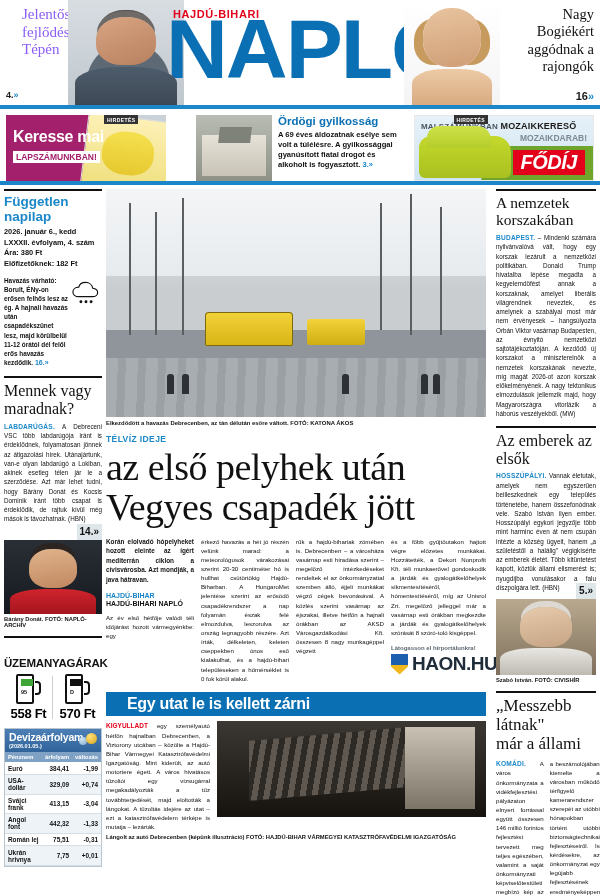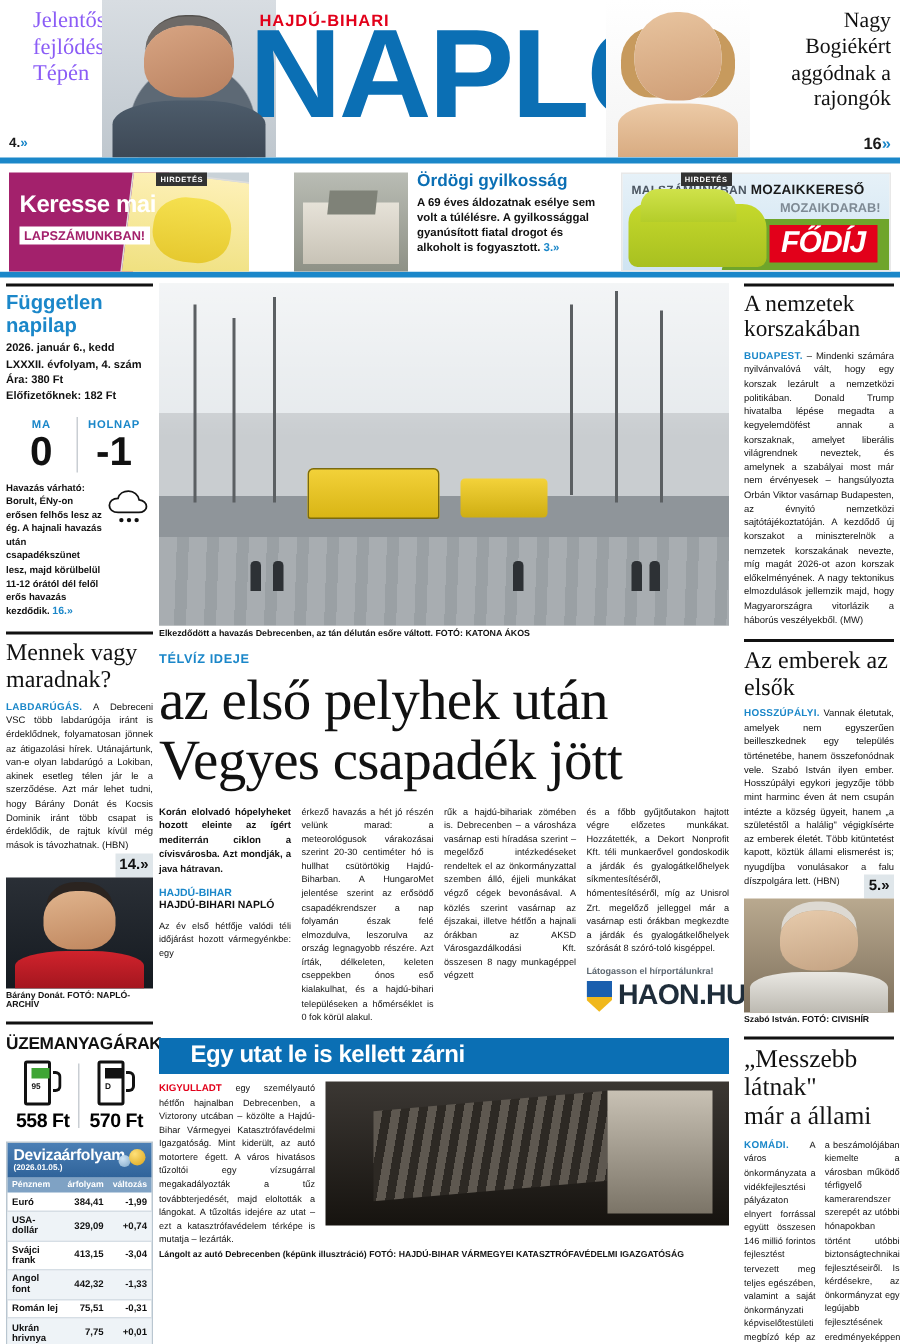--- a/index.html
+++ b/index.html
@@ -173,21 +173,21 @@
 
   .photo-player { width:98px; height:74px; margin-top:6px; overflow:hidden; position:relative;
     background:linear-gradient(#2a2f36,#151a20); }
   .photo-player::before{ content:""; position:absolute; left:26%; top:12%; width:48%; height:52%;
     border-radius:46% 46% 42% 42%; background:linear-gradient(170deg,#e0b48d,#c0875f);
     box-shadow:0 -8px 0 -2px #2b2420; }
   .photo-player::after{ content:""; position:absolute; left:6%; bottom:0; width:88%; height:34%;
     border-radius:40% 40% 0 0; background:linear-gradient(#d0232c,#a4161f); }
   .cap-sm { font-size:5.8px; font-weight:bold; margin-top:2px; color:#111; }
 
-  .fuel-title { font-size:11.5px; font-weight:bold; letter-spacing:-0.2px; margin-top:7px; color:#111; }
+  .fuel-title { font-size:11.5px; font-weight:bold; letter-spacing:-0.2px; margin-top:19px; color:#111; }
   .fuel-row { display:flex; margin-top:5px; }
   .fuel-cell { width:50%; text-align:center; position:relative; }
   .fuel-cell.border-r::after{ content:""; position:absolute; right:0; top:2px; bottom:2px; width:1px; background:#c9ced3; }
   .pump { width:25px; height:30px; margin:0 auto; position:relative; }
   .pump .pbody { position:absolute; left:0; top:0; width:18px; height:30px; border:2.4px solid #111; border-radius:2px; }
   .pump .pscr { position:absolute; left:3px; top:3px; width:12px; height:7px; background:#3fa535; }
   .pump .plab { position:absolute; left:3px; top:13px; font-size:5.5px; font-weight:bold; color:#111; }
   .pump .pnoz { position:absolute; right:0; top:7px; width:6px; height:14px; border:2.2px solid #111; border-left:none; border-radius:0 4px 4px 0; }
   .pump.diesel .pscr { background:#111; }
   .fuel-price { font-size:13px; font-weight:bold; margin-top:2px; letter-spacing:-0.3px; }
@@ -332,30 +332,20 @@
     <div class="col-left">
       <div class="rule-top"></div>
       <div class="fuggetlen">Független napilap</div>
       <div class="imprint">
         <div>2026. január 6., kedd</div>
         <div>LXXXII. évfolyam, 4. szám</div>
         <div>Ára: 380 Ft</div>
         <div>Előfizetőknek: 182 Ft</div>
       </div>
 
-      <div class="weather-box">
-        <div class="wcell border-r">
-          <div class="wlabel">MA</div>
-          <div class="wtemp">0</div>
-        </div>
-        <div class="wcell">
-          <div class="wlabel">HOLNAP</div>
-          <div class="wtemp">-1</div>
-        </div>
-      </div>
 
       <div class="wdesc">
         <svg class="cloud-icon" viewBox="0 0 44 34">
           <path d="M12 22c-5 0-8-3-8-6.5S7 9 12 9c1-4 5-6.5 9.5-6.5 5 0 9 3.5 9.8 8 4 .4 6.7 3 6.7 6 0 3.2-3 5.5-7 5.5z" fill="none" stroke="#111" stroke-width="1.6"></path>
           <circle cx="15" cy="29" r="2" fill="#111"></circle>
           <circle cx="22" cy="29" r="2" fill="#111"></circle>
           <circle cx="29" cy="29" r="2" fill="#111"></circle>
         </svg>
         <span>Havazás várható: Borult, ÉNy-on erősen felhős lesz az ég. A hajnali havazás után csapadékszünet lesz, majd körülbelül 11-12 órától dél felől erős havazás kezdődik.</span>
         <span class="pg">16.»</span>

